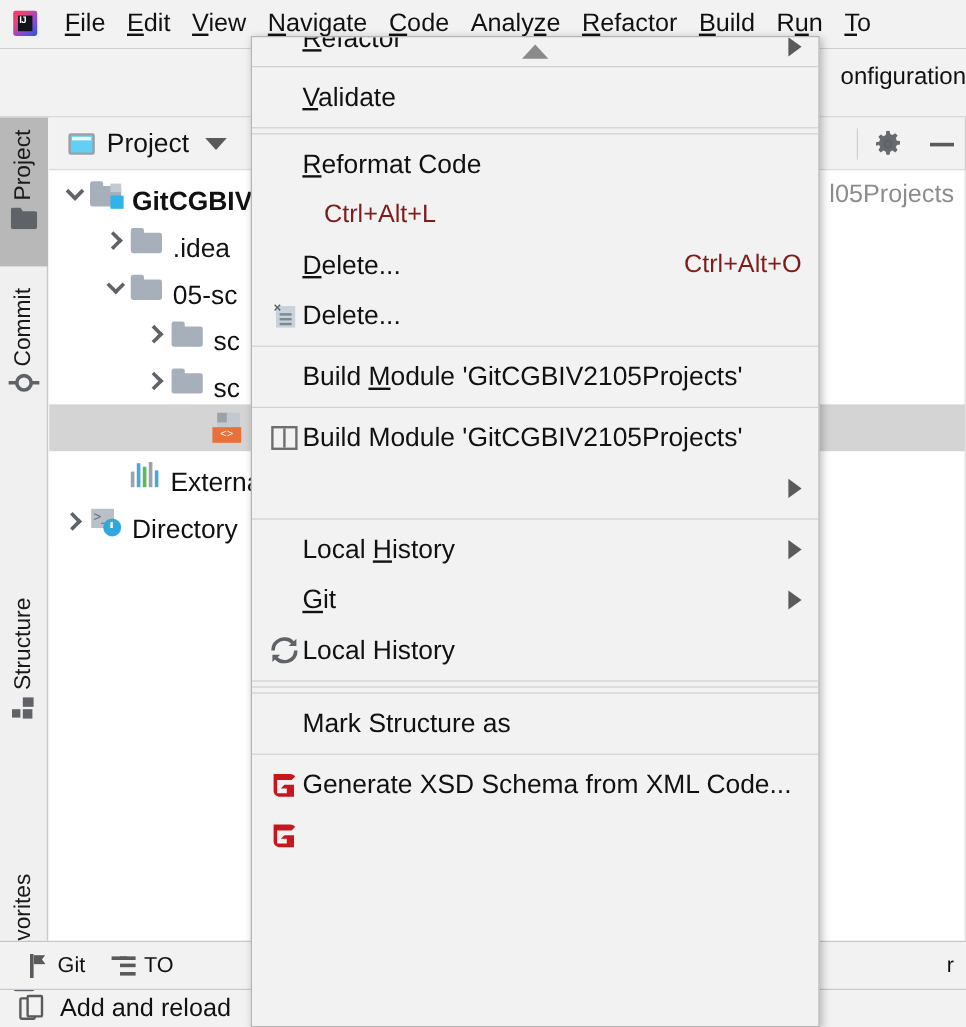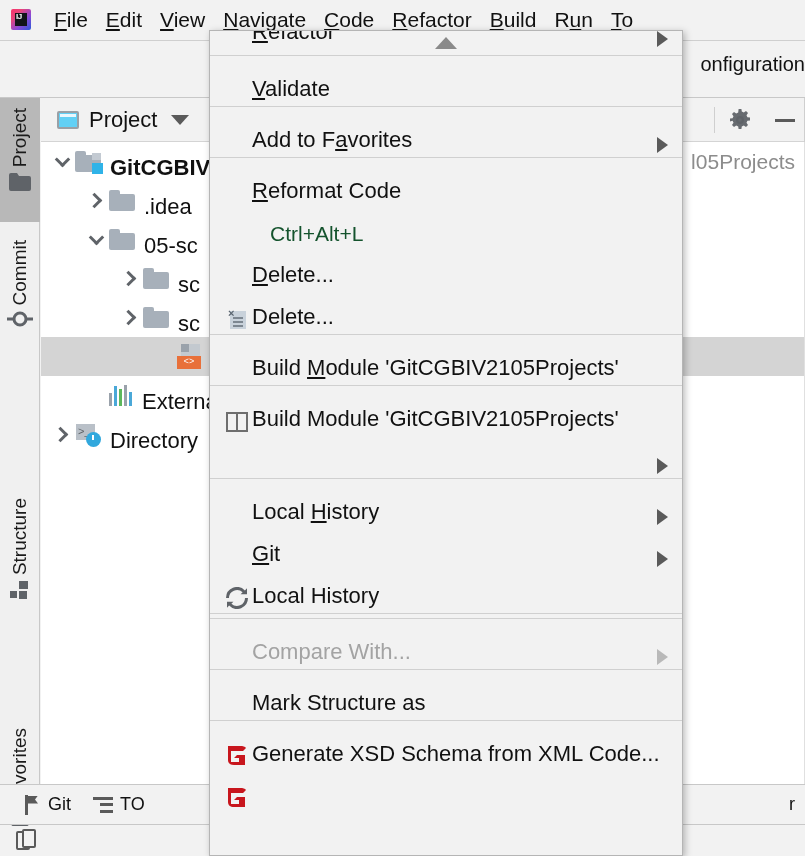--- a/index.html
+++ b/index.html
@@ -289,33 +289,33 @@
     position: absolute; left: 209px; top: 30px;
     width: 474px; height: 826px;
     background: #f2f2f2;
     border: 1px solid #b5b5b5;
     box-shadow: 2px 2px 7px rgba(0,0,0,0.27);
     overflow: hidden;
     z-index: 50;
   }
   .mi {
     position: relative;
-    display: flex; align-items: flex-end;
+    display: flex; align-items: center;
     height: 42px;
     padding-left: 12px; padding-right: 14px;
     font-size: 22px; color: #111111;
     white-space: nowrap;
   }
   .mi .ic {
     width: 30px; flex: 0 0 auto;
     display: flex; align-items: center; justify-content: center;
   }
   .mi .lbl { flex: 1 1 auto; }
   .mi .mn { text-decoration: underline; }
-  .mi .sc { color: #14532d; font-size: 21px; padding-left: 18px; }
+  .mi .sc { color: #7f1d1d; font-size: 21px; padding-left: 18px; }
   .mi .subarrow {
     width: 0; height: 0; margin-left: 18px;
     border-top: 8px solid transparent;
     border-bottom: 8px solid transparent;
     border-left: 11px solid #5a5a5a;
   }
   .mi.disabled { color: #a3a3a3; }
   .mi.disabled .subarrow { border-left-color: #b9b9b9; }
   .mi.clipped { height: 20px; overflow: hidden; align-items: flex-start; }
   .mi.clipped .lbl { margin-top: -12px; }
@@ -350,20 +350,21 @@
     <div class="ij-logo">
       <div class="sq"></div>
         <div class="inner"></div>
         <div class="ij">IJ</div>
     </div>
     <div class="menubar-item"><span class="mn">F</span>ile</div>
     <div class="menubar-item"><span class="mn">E</span>dit</div>
     <div class="menubar-item"><span class="mn">V</span>iew</div>
     <div class="menubar-item"><span class="mn">N</span>avigate</div>
     <div class="menubar-item"><span class="mn">C</span>ode</div>
+    <div class="menubar-item">Analy<span class="mn">z</span>e</div>
     <div class="menubar-item"><span class="mn">R</span>efactor</div>
     <div class="menubar-item"><span class="mn">B</span>uild</div>
     <div class="menubar-item">R<span class="mn">u</span>n</div>
     <div class="menubar-item"><span class="mn">T</span>o</div>
   </div>
 
   <div class="titlerow">
     <div class="add-config">onfiguration</div>
   </div>
 
@@ -537,20 +538,21 @@
       <span>TO</span>
     </div>
     <div class="bb-right">r</div>
   </div>
 
   <div class="statusbar">
     <span class="status-icon">
         <i class="b1"></i>
         <i class="b2"></i>
       </span>
+    <span class="status-text">Add and reload</span>
   </div>
 
   <div class="ctxmenu">
 
     <div class="mi clipped">
       <span class="ic"></span>
       <span class="lbl"><span class="mn">R</span>efactor</span>
       <span class="subarrow"></span>
     </div>
     <div class="scrollup">
@@ -559,42 +561,38 @@
 
     <div class="msep"></div>
 
     <div class="mi">
       <span class="ic"></span>
       <span class="lbl"><span class="mn">V</span>alidate</span>
     </div>
 
     <div class="msep"></div>
 
-    <div class="mi">
-      <span class="ic"></span>
-      <span class="lbl">Add to F<span class="mn">a</span>vorites</span>
-      <span class="subarrow"></span>
-    </div>
 
     <div class="msep"></div>
 
     <div class="mi">
       <span class="ic"></span>
       <span class="lbl"><span class="mn">R</span>eformat Code</span>
       <span class="sc"></span>
     </div>
 
     <div class="mi">
       <span class="ic"></span>
       <span class="sc">Ctrl+Alt+L</span>
     </div>
 
     <div class="mi">
       <span class="ic"></span>
       <span class="lbl"><span class="mn">D</span>elete...</span>
+      <span class="sc">Ctrl+Alt+O</span>
     </div>
 
     <div class="mi">
       <span class="ic">
         <span class="ic-plaintext">
             <i class="pg"></i>
             <i class="ln" style="top:9px"></i>
             <i class="ln" style="top:13px"></i>
             <i class="ln" style="top:17px"></i>
             <span class="x">×</span>
@@ -648,25 +646,20 @@
         </svg>
       </span>
       <span class="lbl">Local History</span>
     </div>
 
     <div class="msep"></div>
 
 
     <div class="msep"></div>
 
-    <div class="mi disabled">
-      <span class="ic"></span>
-      <span class="lbl">Compare With...</span>
-      <span class="subarrow"></span>
-    </div>
 
     <div class="msep"></div>
 
     <div class="mi">
       <span class="ic"></span>
       <span class="lbl">Mark Structure as</span>
     </div>
 
     <div class="msep"></div>
 

